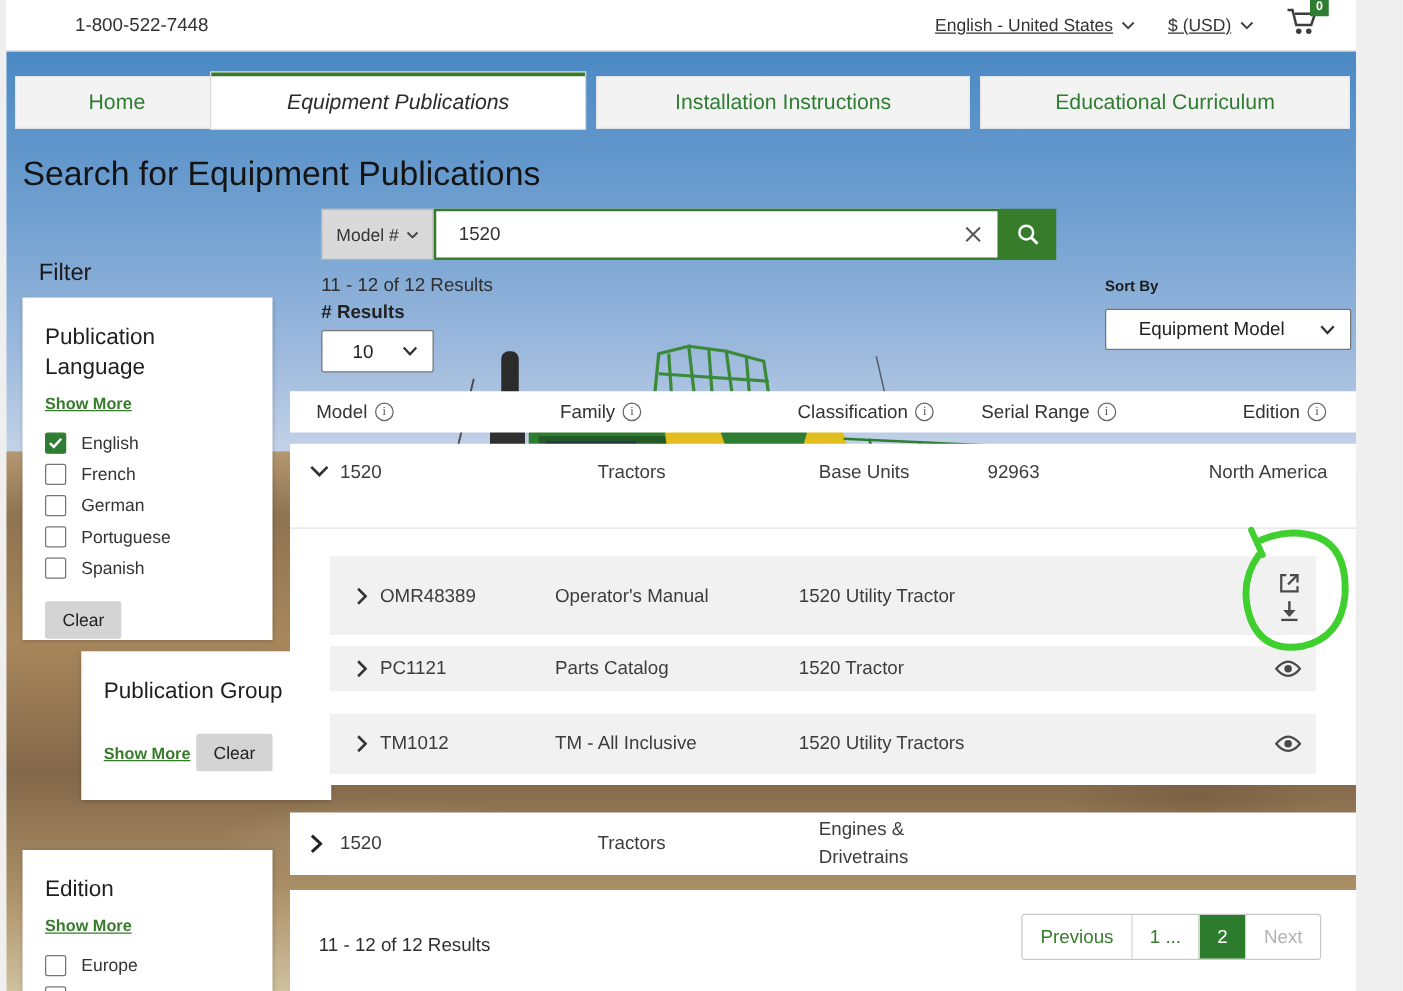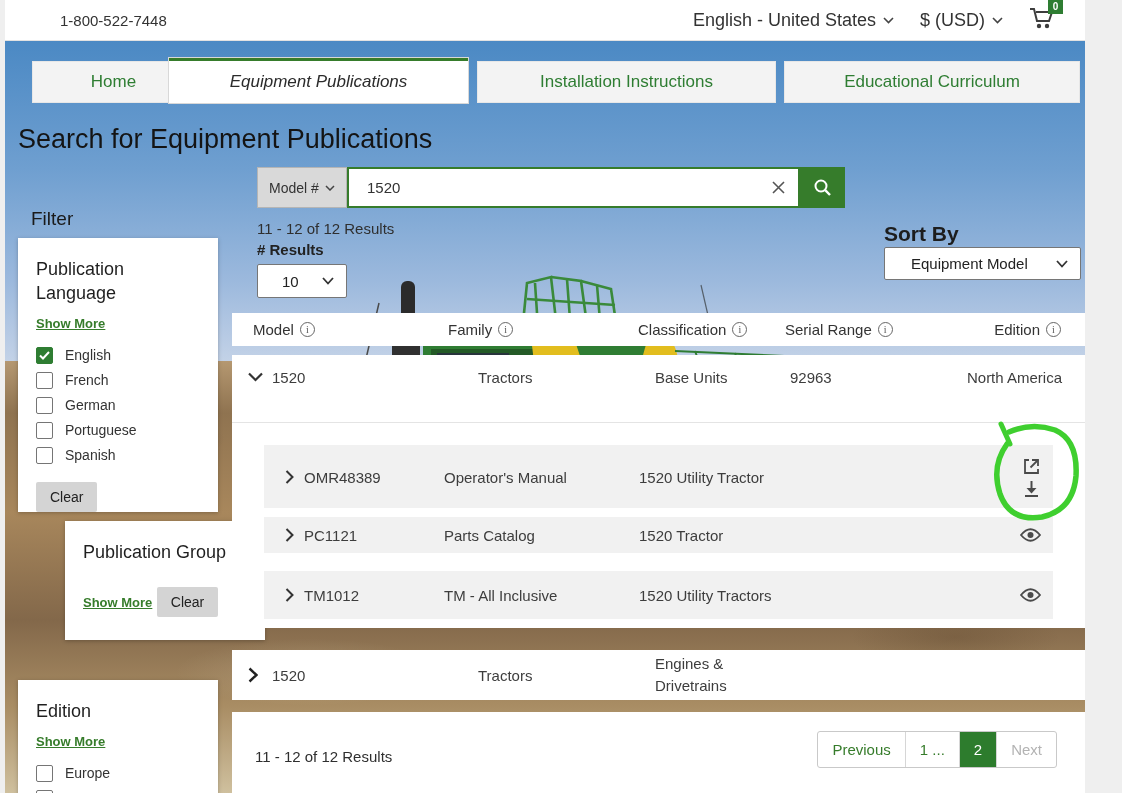--- a/index.html
+++ b/index.html
@@ -5,21 +5,21 @@
   * { margin:0; padding:0; box-sizing:border-box; }
   html,body { width:1122px; height:793px; overflow:hidden; background:#efefef;
               font-family:"Liberation Sans", sans-serif; }
   .page { position:absolute; left:5px; top:0; width:1080px; height:793px; overflow:hidden; background:#fff; }
 
   
   .topbar { position:absolute; left:0; top:0; width:100%; height:41px; background:#fff;
             border-bottom:1px solid #e2e2e2; z-index:10; display:flex; align-items:center; }
   .topbar .phone { margin-left:55px; font-size:15px; color:#333; }
   .topbar .right { margin-left:auto; margin-right:30px; display:flex; align-items:center; gap:26px; }
-  .tb-select { display:flex; align-items:center; gap:7px; font-size:18px; color:#333; cursor:pointer; }
+  .tb-select { display:flex; align-items:center; gap:7px; font-size:14px; color:#333; cursor:pointer;text-decoration:underline; }
   .cart-wrap { position:relative; cursor:pointer; }
   .cart-badge { position:absolute; top:-7px; right:-8px; background:#2e7d32; color:#fff;
                 font-size:10px; font-weight:bold; width:15px; height:14px; text-align:center; line-height:14px; }
 
   
   .photo { position:absolute; left:0; top:41px; width:100%; height:752px; z-index:1; }
   .sky { position:absolute; left:0; top:0; width:100%; height:320px;
          background:linear-gradient(to bottom,#4b89c4 0%,#6f9fd0 40%,#9cb9dd 75%,#c3d2e7 100%); }
   .field { position:absolute; left:0; top:320px; width:100%; height:432px;
     background:
@@ -30,21 +30,21 @@
       radial-gradient(150px 40px at 88% 64%, rgba(70,48,26,.22), transparent 70%),
       linear-gradient(to bottom,#b59871 0%,#8f7350 12%,#a8875c 35%,#83684a 60%,#a98d64 80%,#cfc09e 100%); }
   .hero-art { position:absolute; left:330px; top:192px; z-index:1; }
 
   
   .tab { position:absolute; z-index:5; display:flex; align-items:center; justify-content:center;
          font-size:17px; cursor:pointer; }
   .tab.gray { background:#f3f3f3; color:#2e7d32; border:1px solid #e7e7e7; top:61px; height:42px; }
   .tab.active { background:#fff; color:#2b2b2b; border-top:3px solid #367C2B; top:58px; height:45px;
                 box-shadow:0 0 0 1px #d8d8d8;font-style:italic; }
-  .tab-home { left:7px; width:163px;margin-left:20px; }
+  .tab-home { left:7px; width:163px; }
   .tab-ep   { left:164px; width:299px; }
   .tab-ii   { left:472px; width:299px; }
   .tab-ec   { left:779px; width:296px; }
 
   .page-title { position:absolute; left:13px; top:124px; z-index:5; font-size:27px; color:#141414; font-weight:500; }
 
   
   .cat-btn { position:absolute; left:252px; top:167px; width:90px; height:41px; z-index:5;
              background:#d9d9d9; border:1px solid #b5b5b5; display:flex; align-items:center;
              justify-content:center; gap:6px; font-size:14px; color:#333; cursor:pointer; }
@@ -55,21 +55,21 @@
   .clear-x { width:40px; height:100%; display:flex; align-items:center; justify-content:center; cursor:pointer; }
   .search-btn { position:absolute; left:795px; top:167px; width:45px; height:41px; z-index:5;
                 background:#367C2B; border:none; display:flex; align-items:center; justify-content:center; cursor:pointer; }
 
   .results-summary-top { position:absolute; left:252px; top:220px; z-index:5; font-size:15px; color:#2f2f2f; }
   .num-results-label  { position:absolute; left:252px; top:241px; z-index:5; font-size:15px; font-weight:bold; color:#222; }
   .per-page-select { position:absolute; left:252px; top:264px; width:90px; height:34px; z-index:5;
                      background:#fff; border:1px solid #767676; border-radius:2px; display:flex;
                      align-items:center; font-size:15px; color:#222; cursor:pointer; padding:0 12px 0 24px; }
   .per-page-select .chev { margin-left:auto; }
-  .sortby-label { position:absolute; left:879px; top:222px; z-index:5; font-size:21px; font-weight:bold; color:#1d1d1d; }
+  .sortby-label { position:absolute; left:879px; top:222px; z-index:5; font-size:12px; font-weight:bold; color:#1d1d1d; }
   .sort-select { position:absolute; left:879px; top:247px; width:197px; height:33px; z-index:5;
                  background:#fff; border:1px solid #767676; border-radius:2px; display:flex;
                  align-items:center; font-size:15px; color:#222; cursor:pointer; padding:0 12px 0 26px; }
   .sort-select .chev { margin-left:auto; }
 
   
   .filter-heading { position:absolute; left:26px; top:208px; z-index:5; font-size:19px; color:#1a1a1a; }
   .fcard { position:absolute; left:13px; width:200px; z-index:5; background:#fff;
            box-shadow:0 1px 4px rgba(0,0,0,.25); padding:20px 18px; }
   .fcard h3 { font-size:18px; font-weight:500; color:#1f1f1f; line-height:1.32; margin-bottom:8px; }

